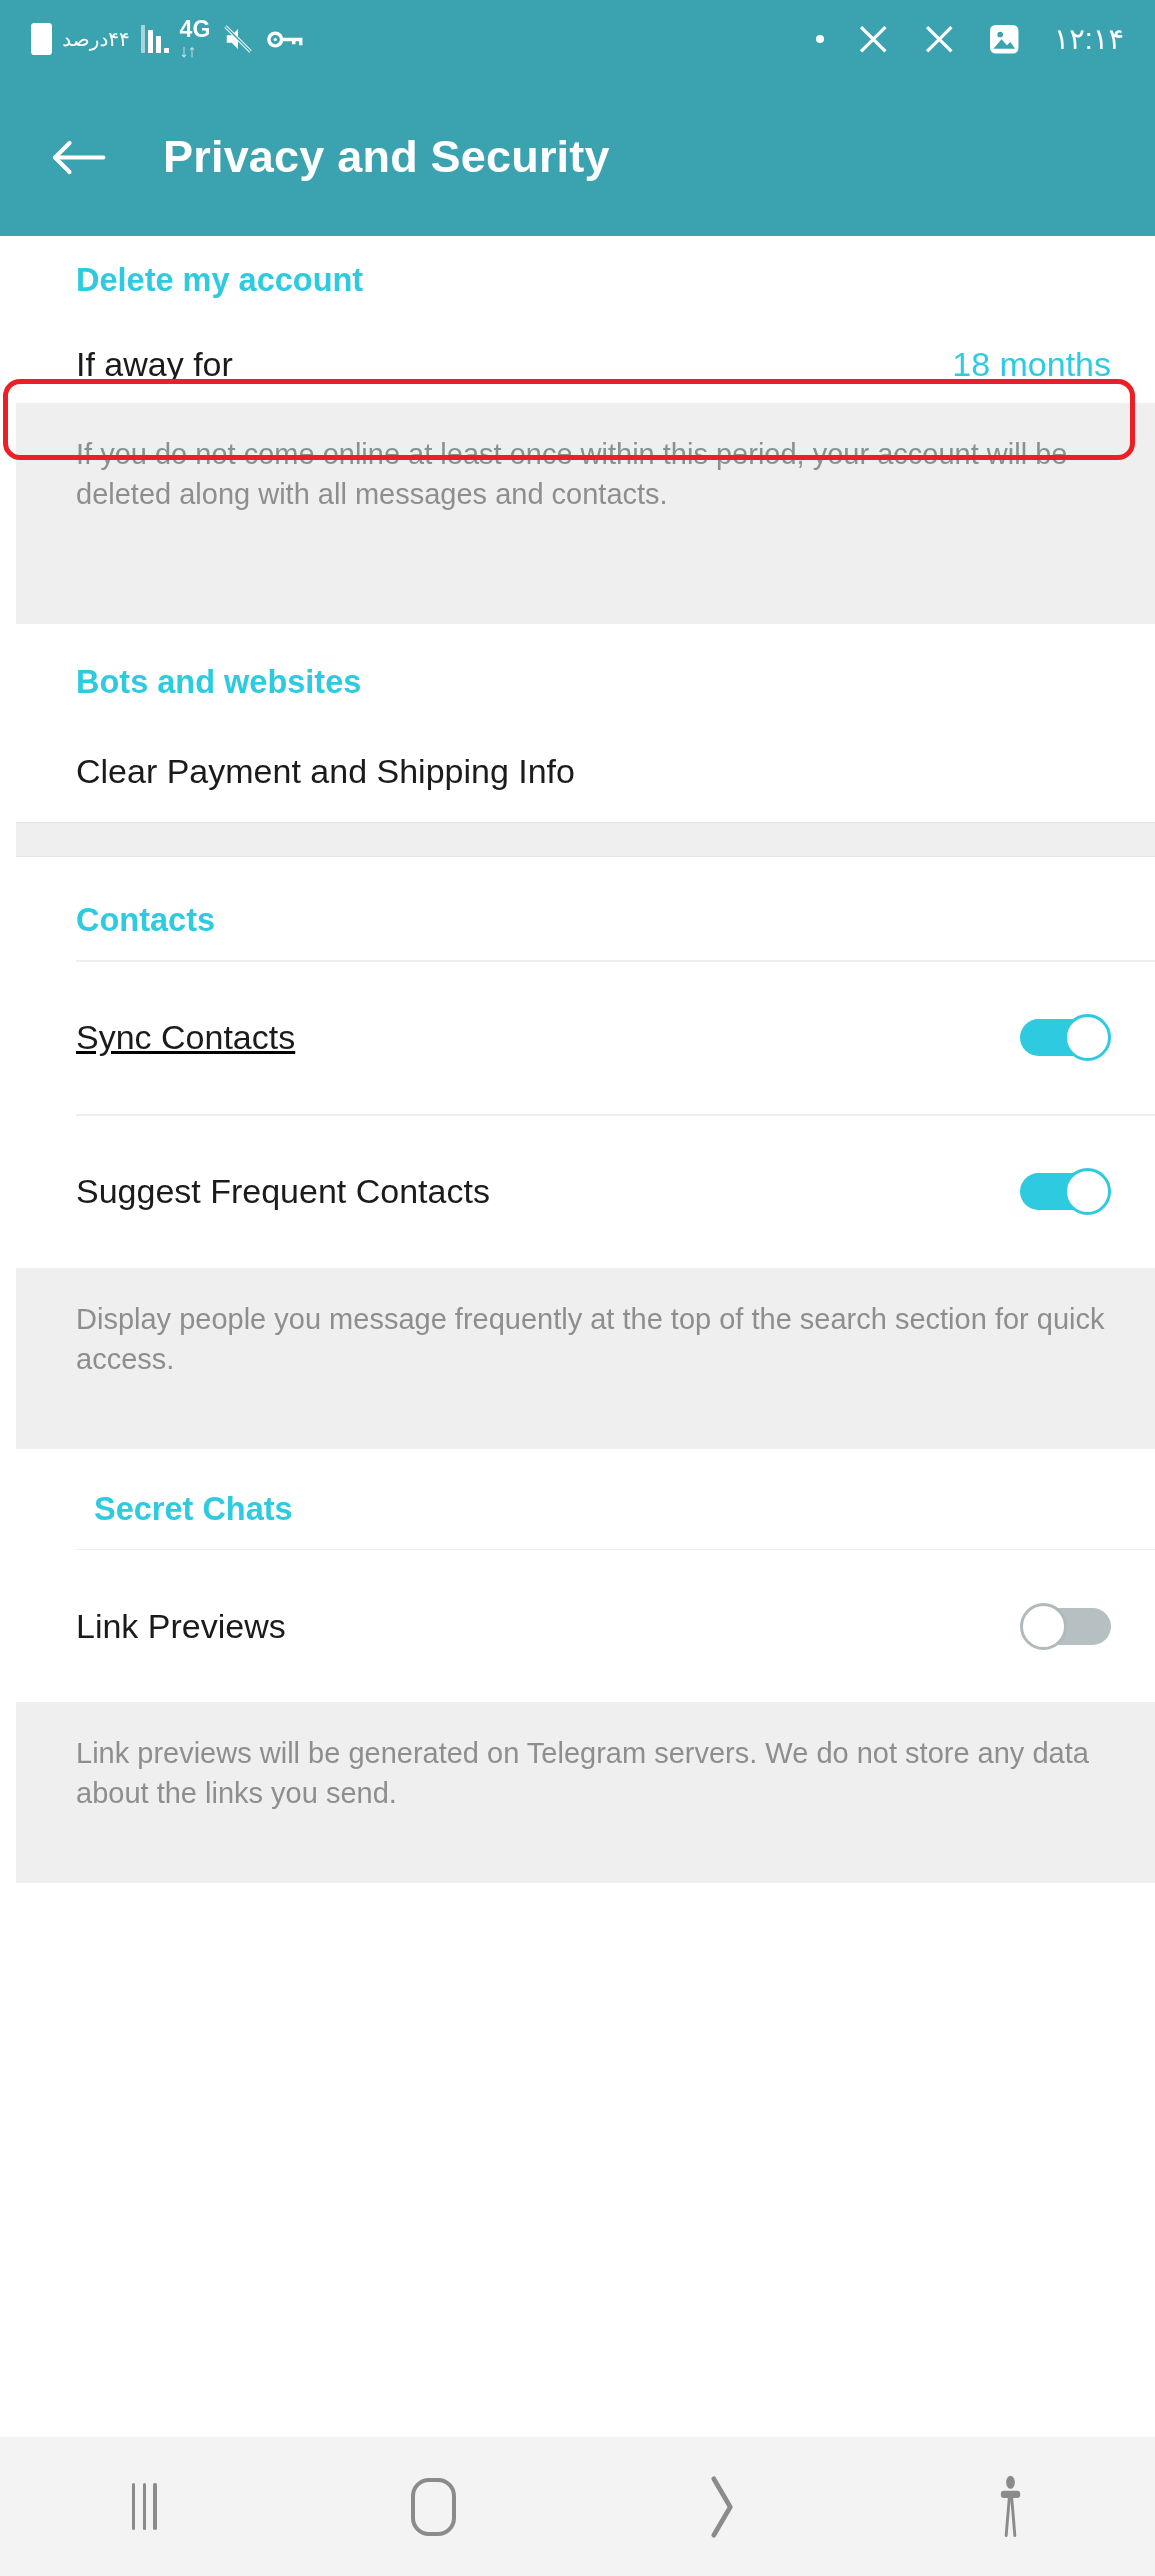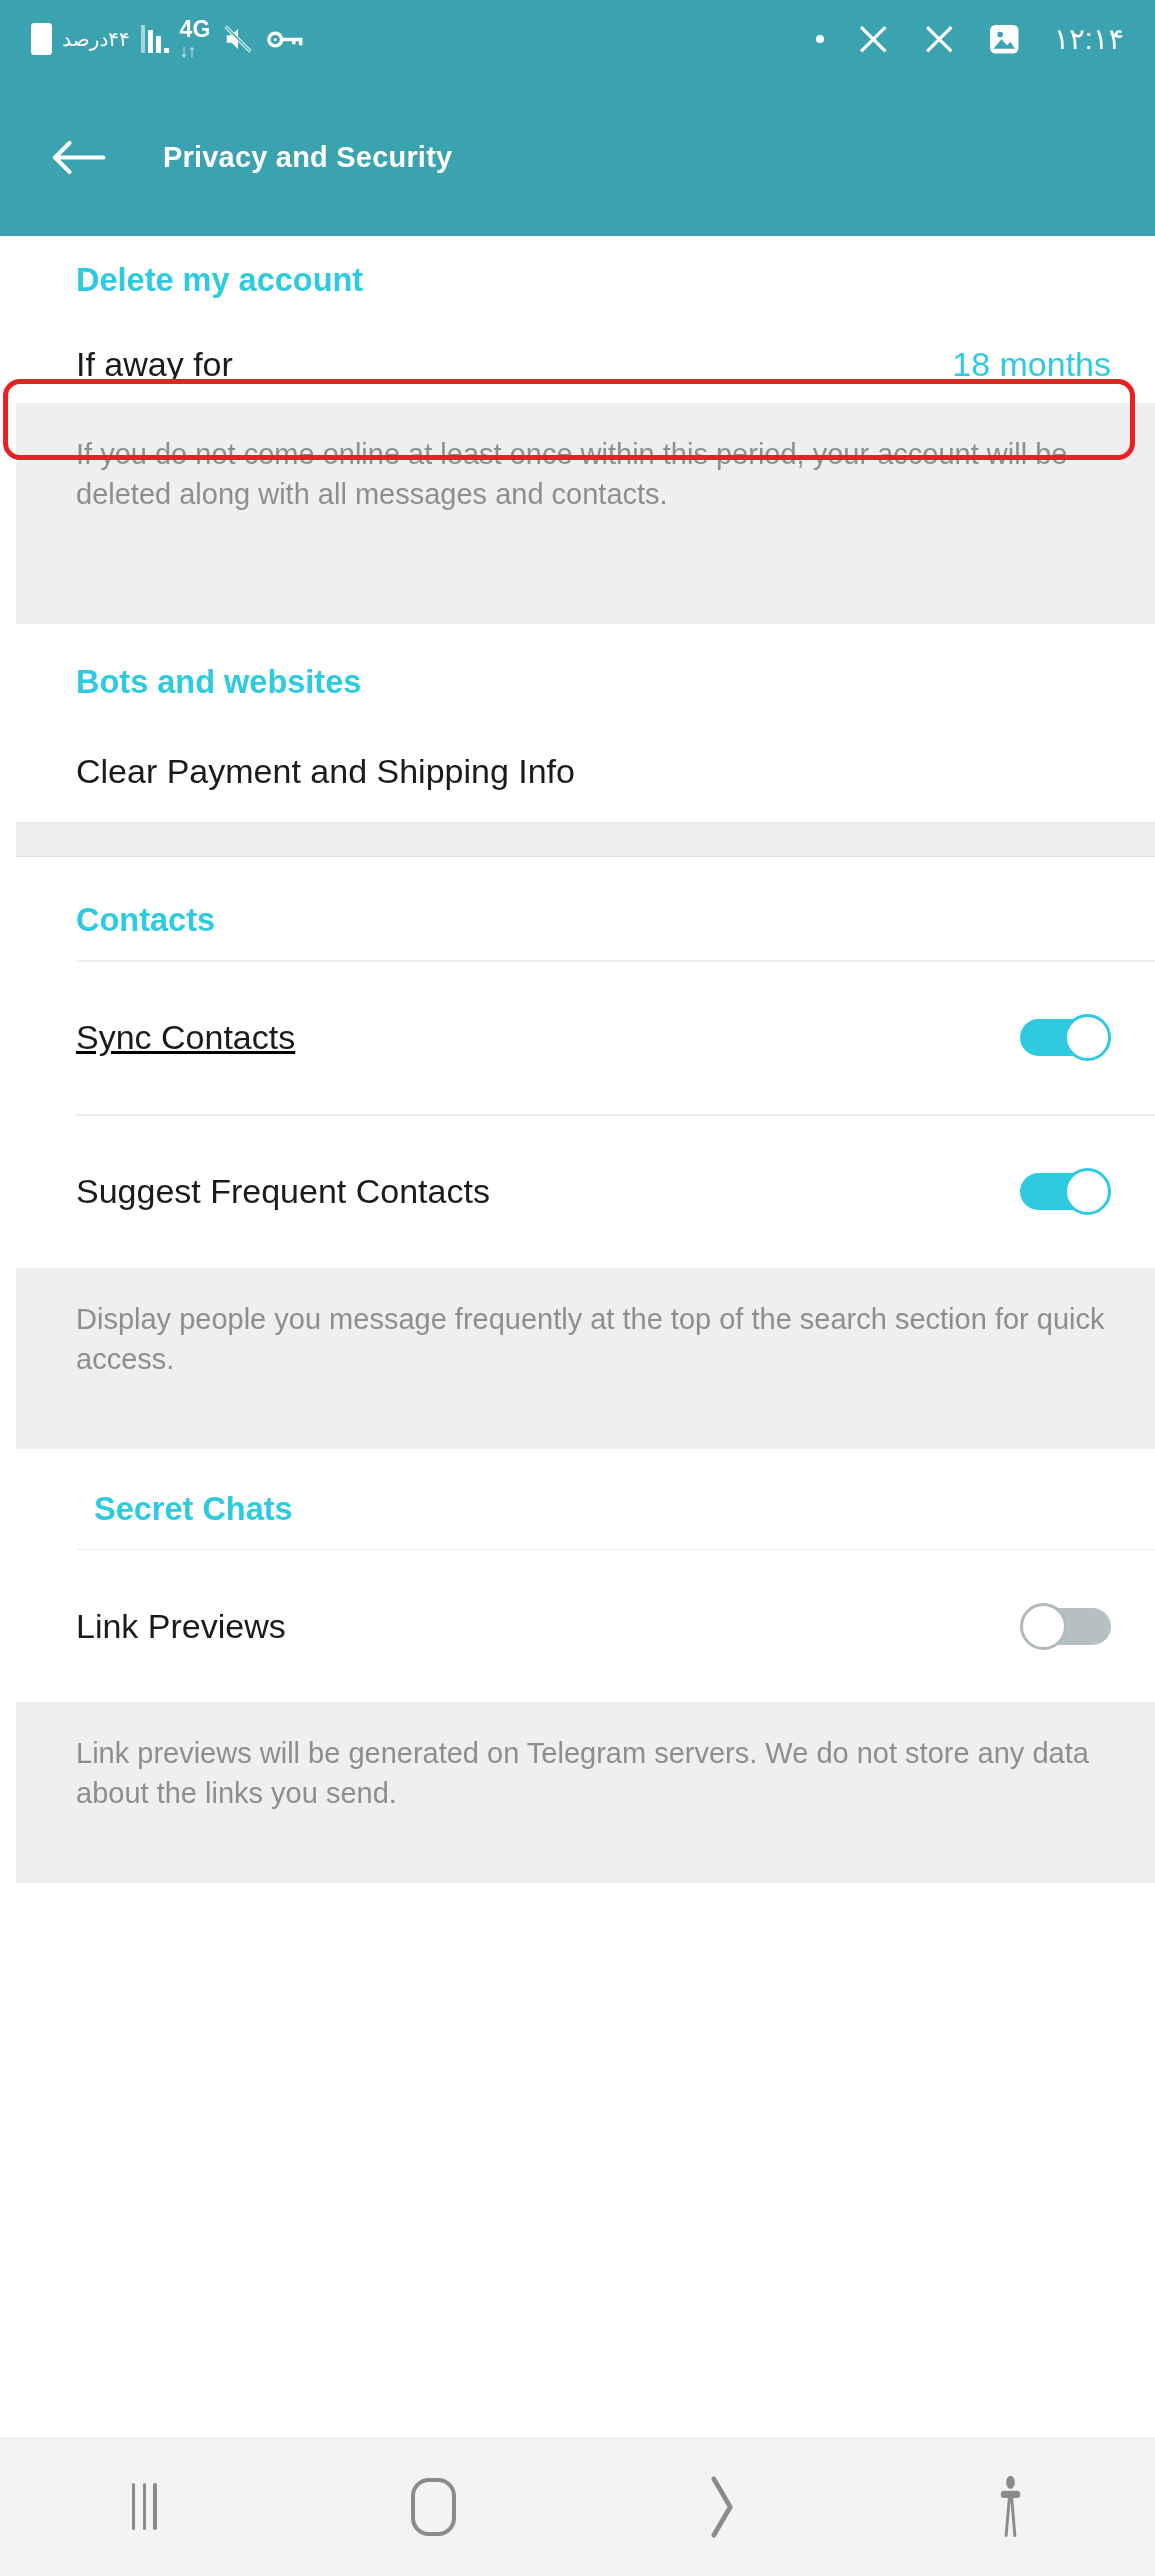--- a/index.html
+++ b/index.html
@@ -97,21 +97,21 @@
     align-items: center;
   }
   .back-btn {
     width: 72px; height: 72px;
     margin-left: 42px;
     display:flex; align-items:center; justify-content:center;
     cursor: pointer;
   }
   .appbar-title {
     color: #ffffff;
-    font-size: 29px;
+    font-size: 45px;
     font-weight: 700;
     margin-left: 49px;
     letter-spacing: 0.2px;
     white-space: nowrap;
   }
 
   
   .content {
     position: absolute;
     top: 236px; left: 16px;

